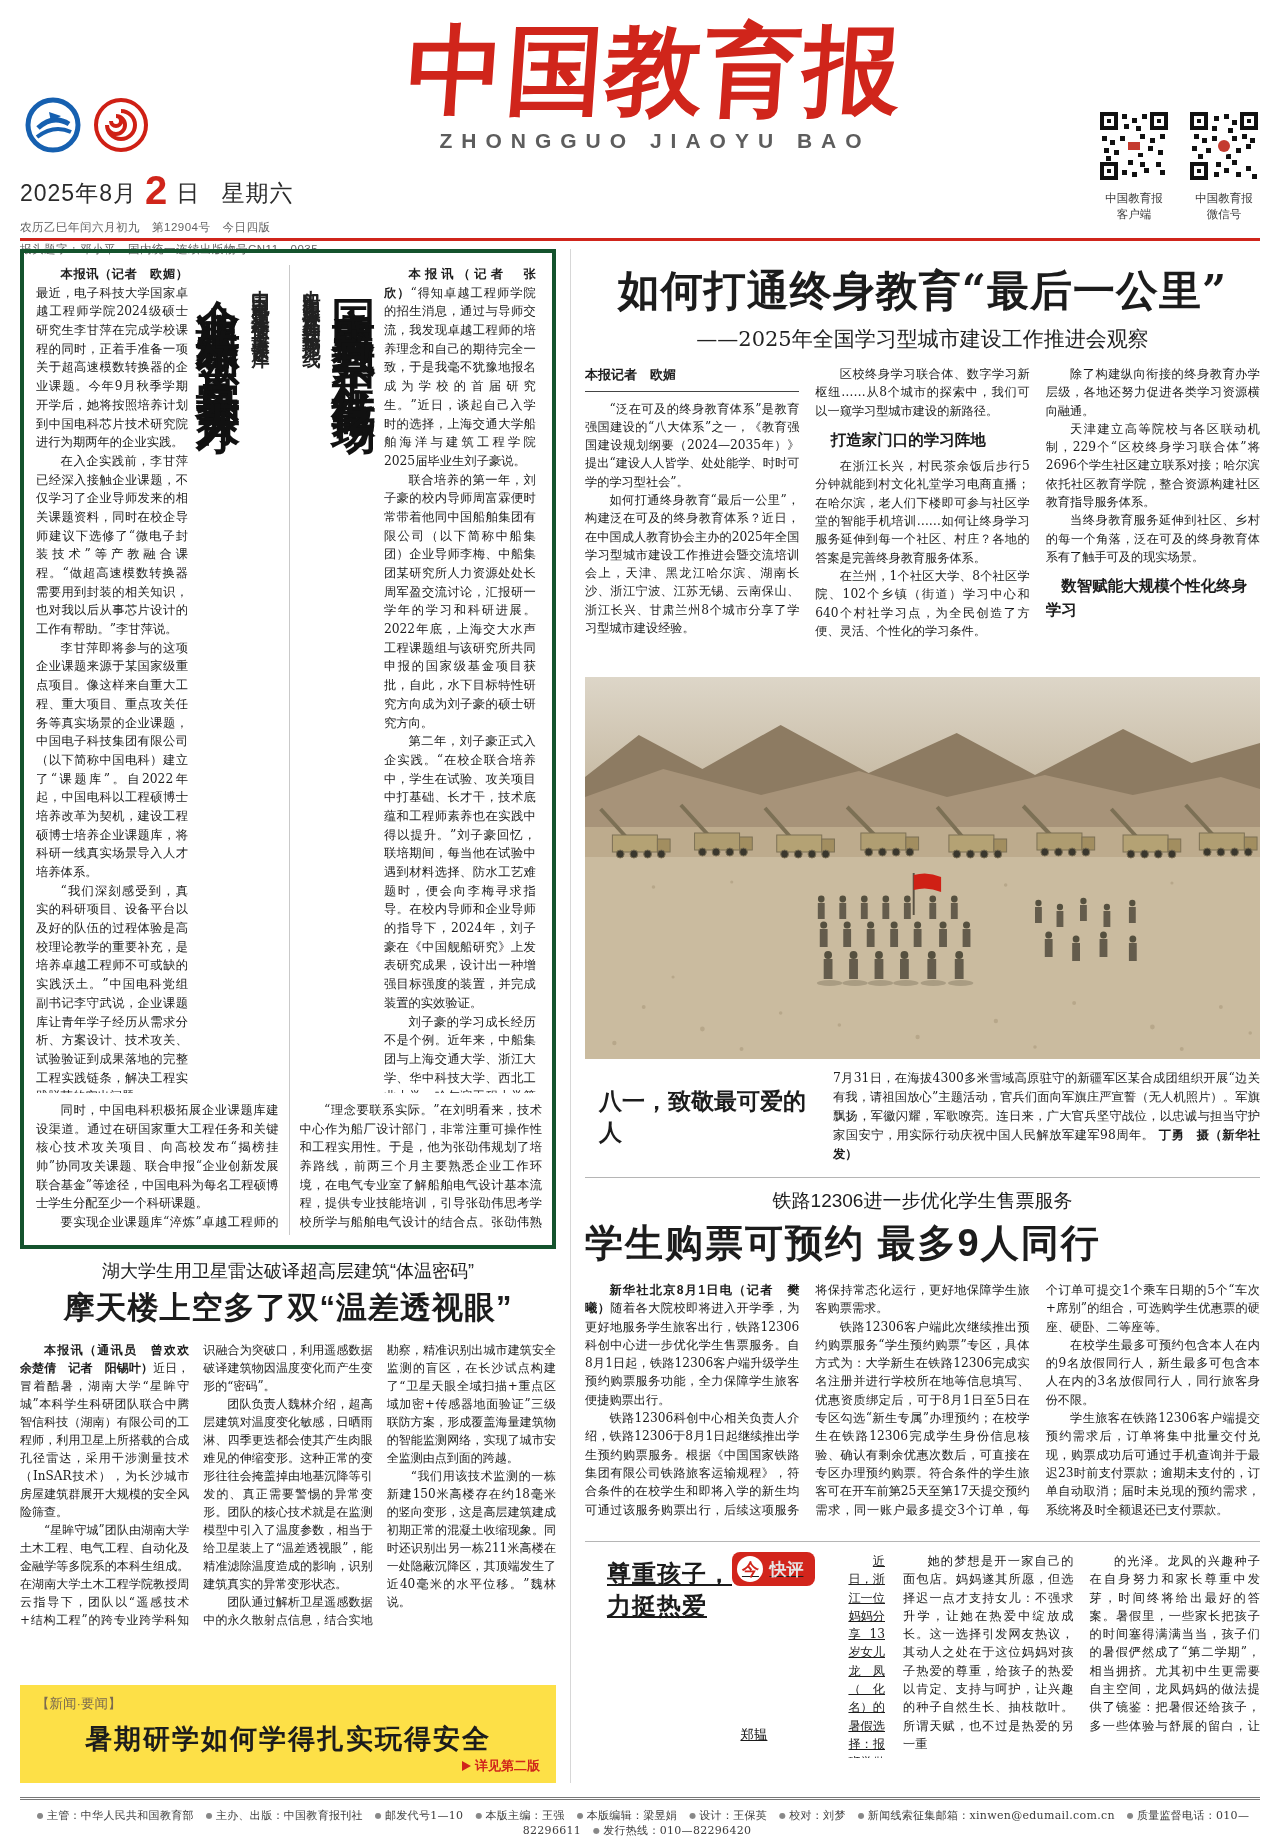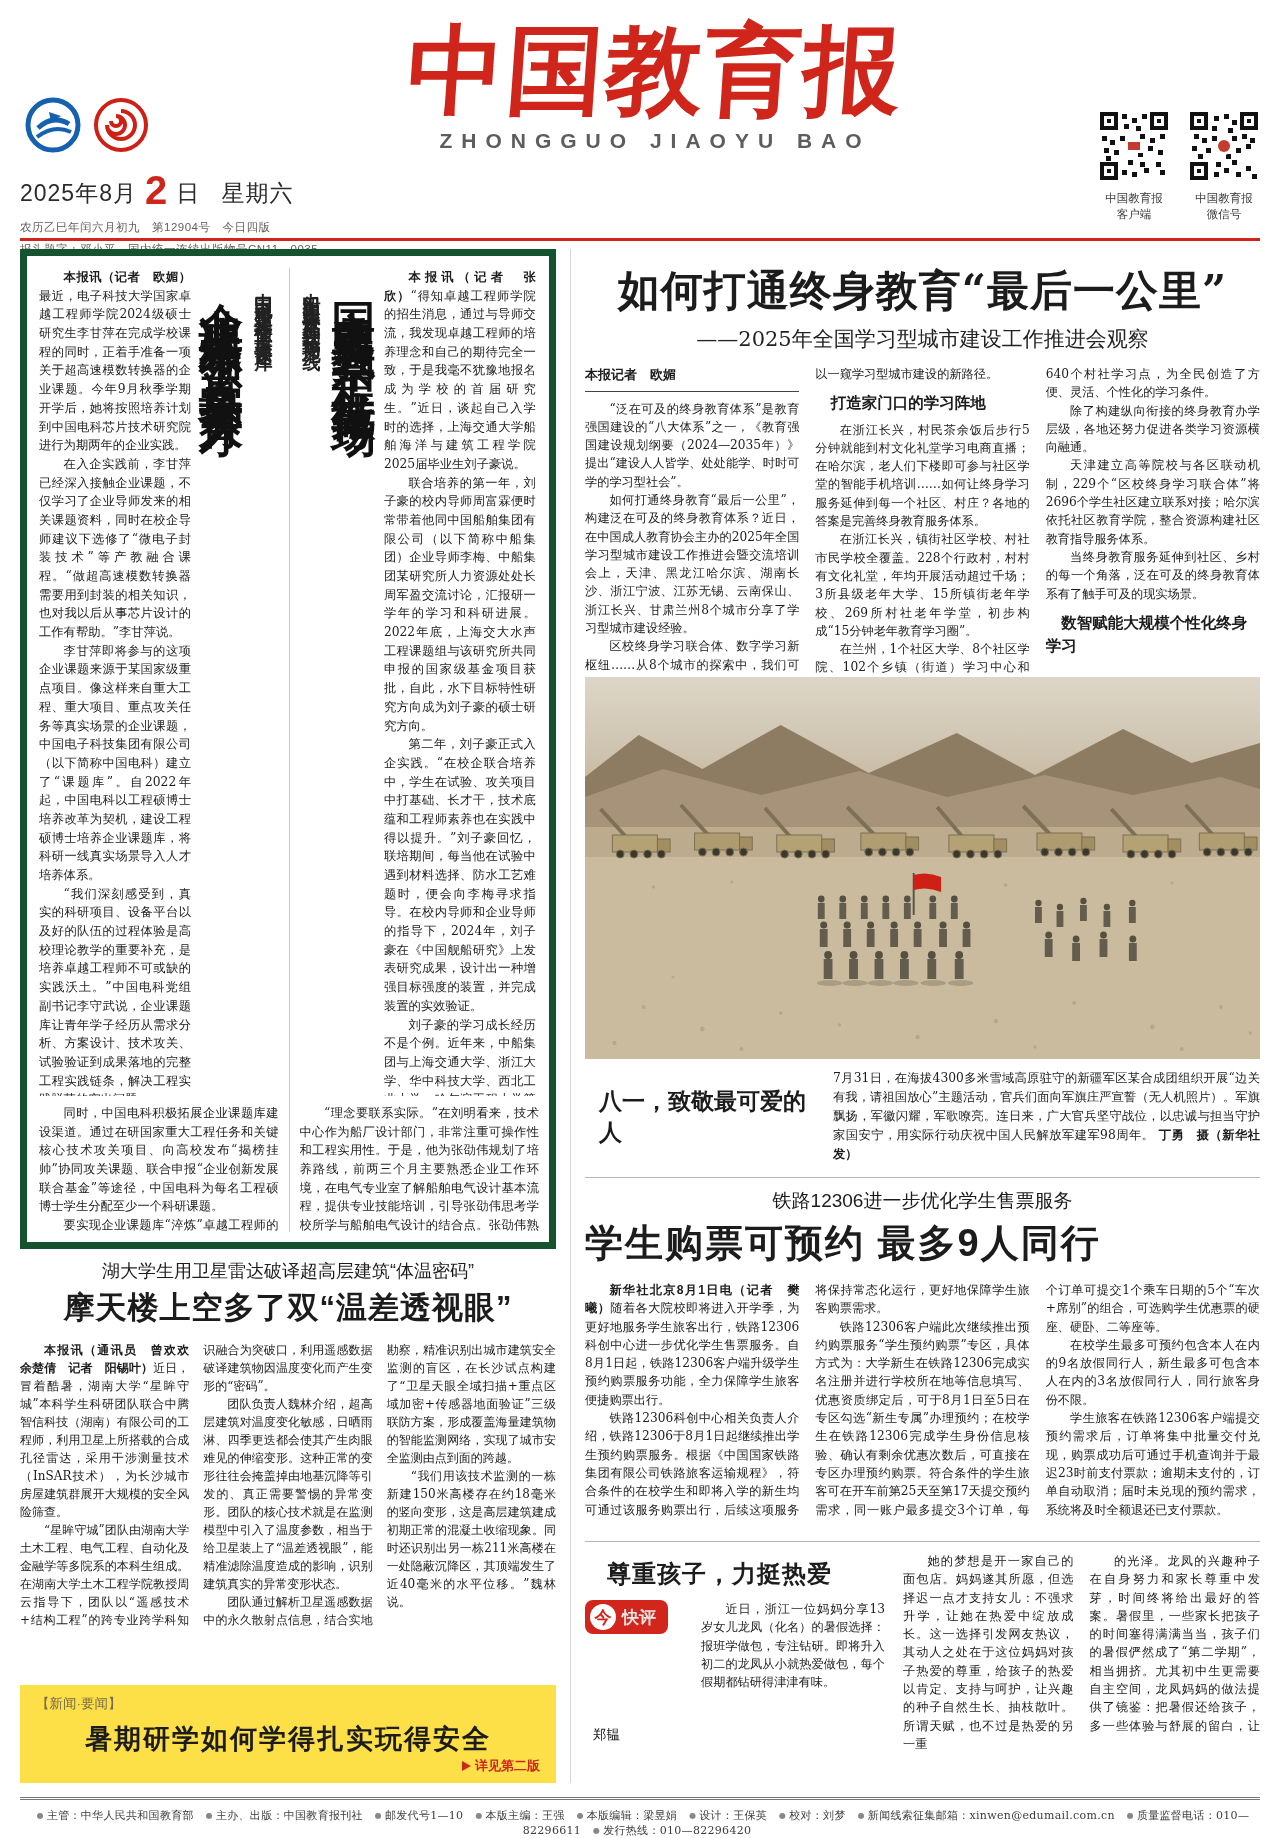--- a/index.html
+++ b/index.html
@@ -23,21 +23,21 @@
   .qrblock{text-align:center;}
   .qrlabel{font-size:11.5px;color:#3a3a3a;margin-top:5px;line-height:1.35;font-family:"Liberation Sans","DejaVu Sans",sans-serif;}
   .redrule{height:3px;background:#d0251b;margin:0 20px;}
 
   
   .grid{display:flex;gap:14px;padding:8px 20px 0 20px;}
   .leftcol{width:536px;flex:none;}
   .rightcol{flex:1;border-left:1px solid #d7d7d7;padding-left:14px;min-width:0;}
 
   
-  .bluebox{border:7px solid #14532d;padding:12px 10px 10px 12px;height:1000px;display:flex;box-sizing:border-box;}
+  .bluebox{border:4px solid #14532d;padding:12px 10px 10px 12px;height:1000px;display:flex;box-sizing:border-box;}
   .half{width:50%;display:flex;flex-direction:column;overflow:hidden;}
   .half+.half{border-left:1px solid #c9c9c9;padding-left:10px;margin-left:10px;}
   .half-top{display:flex;height:828px;overflow:hidden;gap:6px;}
   .btxt{width:152px;flex:none;font-size:12.3px;line-height:1.52;overflow:hidden;text-align:justify;}
   .vhead{writing-mode:vertical-rl;font-family:"Liberation Sans","DejaVu Sans",sans-serif;font-weight:bold;
          font-size:44px;line-height:1.1;letter-spacing:7px;color:#111;flex:none;}
   .vkick{writing-mode:vertical-rl;font-family:"Liberation Sans","DejaVu Sans",sans-serif;font-weight:bold;
          font-size:18px;letter-spacing:4px;color:#222;margin-top:10px;flex:none;}
   .half-bottom{height:128px;overflow:hidden;font-size:12.3px;line-height:1.52;margin-top:8px;text-align:justify;}
 
@@ -65,21 +65,21 @@
   .secrule{border:none;border-top:1px solid #b5b5b5;margin:12px 0 10px 0;}
 
   
   .rail-kick{text-align:center;font-size:19px;font-family:"Liberation Sans","DejaVu Sans",sans-serif;margin:2px 0 4px 0;}
   .rail-head{text-align:left;font-size:38px;font-weight:bold;letter-spacing:2px;margin:2px 0 12px 0;
              font-family:"Liberation Sans","DejaVu Sans",sans-serif;}
   .railcols{column-count:3;column-gap:16px;height:248px;overflow:hidden;font-size:12.2px;line-height:1.5;}
 
   
   .comm{display:flex;gap:18px;height:206px;overflow:hidden;margin-top:4px;}
-  .comm-left{width:300px;flex:none;display:flex;flex-direction:column;}
+  .comm-left{width:300px;flex:none;display:flex;flex-direction:row;text-decoration:underline;}
   .comm-head{font-size:24px;font-weight:bold;font-family:"Liberation Sans","DejaVu Sans",sans-serif;
              margin:6px 0 10px 22px;letter-spacing:1px;}
   .comm-row{display:flex;gap:12px;flex:1;}
   .badgecol{width:104px;flex:none;display:flex;flex-direction:column;align-items:flex-start;}
   .kp-badge{display:flex;align-items:center;gap:6px;background:#d2251c;border-radius:8px;padding:4px 12px 4px 5px;}
   .kp-circle{width:26px;height:26px;border-radius:50%;background:#fff;color:#d2251c;font-weight:bold;
              font-size:17px;display:flex;align-items:center;justify-content:center;font-family:"Liberation Sans",sans-serif;}
   .kp-label{color:#e5e5e5;font-weight:bold;font-size:17px;font-family:"Liberation Sans","DejaVu Sans",sans-serif;}
   .author{margin-top:auto;margin-bottom:14px;font-size:13.5px;padding-left:8px;}
   .comm-p1{flex:1;font-size:12.2px;line-height:1.5;overflow:hidden;}
@@ -319,21 +319,20 @@
         <div class="cols3">
           <p class="byline">本报记者　欧媚</p>
           <div>
               <p class="para">“泛在可及的终身教育体系”是教育强国建设的“八大体系”之一，《教育强国建设规划纲要（2024—2035年）》提出“建设人人皆学、处处能学、时时可学的学习型社会”。</p>
               <p class="para">如何打通终身教育“最后一公里”，构建泛在可及的终身教育体系？近日，在中国成人教育协会主办的2025年全国学习型城市建设工作推进会暨交流培训会上，天津、黑龙江哈尔滨、湖南长沙、浙江宁波、江苏无锡、云南保山、浙江长兴、甘肃兰州8个城市分享了学习型城市建设经验。</p>
               <p class="para">区校终身学习联合体、数字学习新枢纽……从8个城市的探索中，我们可以一窥学习型城市建设的新路径。</p>
             </div>
           <div class="subhead">打造家门口的学习阵地</div>
           <div>
               <p class="para">在浙江长兴，村民茶余饭后步行5分钟就能到村文化礼堂学习电商直播；在哈尔滨，老人们下楼即可参与社区学堂的智能手机培训……如何让终身学习服务延伸到每一个社区、村庄？各地的答案是完善终身教育服务体系。</p>
-              <p class="para">在浙江长兴，镇街社区学校、村社市民学校全覆盖。228个行政村，村村有文化礼堂，年均开展活动超过千场；3所县级老年大学、15所镇街老年学校、269所村社老年学堂，初步构成“15分钟老年教育学习圈”。</p>
               <p class="para">在兰州，1个社区大学、8个社区学院、102个乡镇（街道）学习中心和640个村社学习点，为全民创造了方便、灵活、个性化的学习条件。</p>
               <p class="para">除了构建纵向衔接的终身教育办学层级，各地还努力促进各类学习资源横向融通。</p>
               <p class="para">天津建立高等院校与各区联动机制，229个“区校终身学习联合体”将2696个学生社区建立联系对接；哈尔滨依托社区教育学院，整合资源构建社区教育指导服务体系。</p>
               <p class="para">当终身教育服务延伸到社区、乡村的每一个角落，泛在可及的终身教育体系有了触手可及的现实场景。</p>
             </div>
           <div class="subhead">数智赋能大规模个性化终身学习</div>
 
         </div>
       </div>
 

